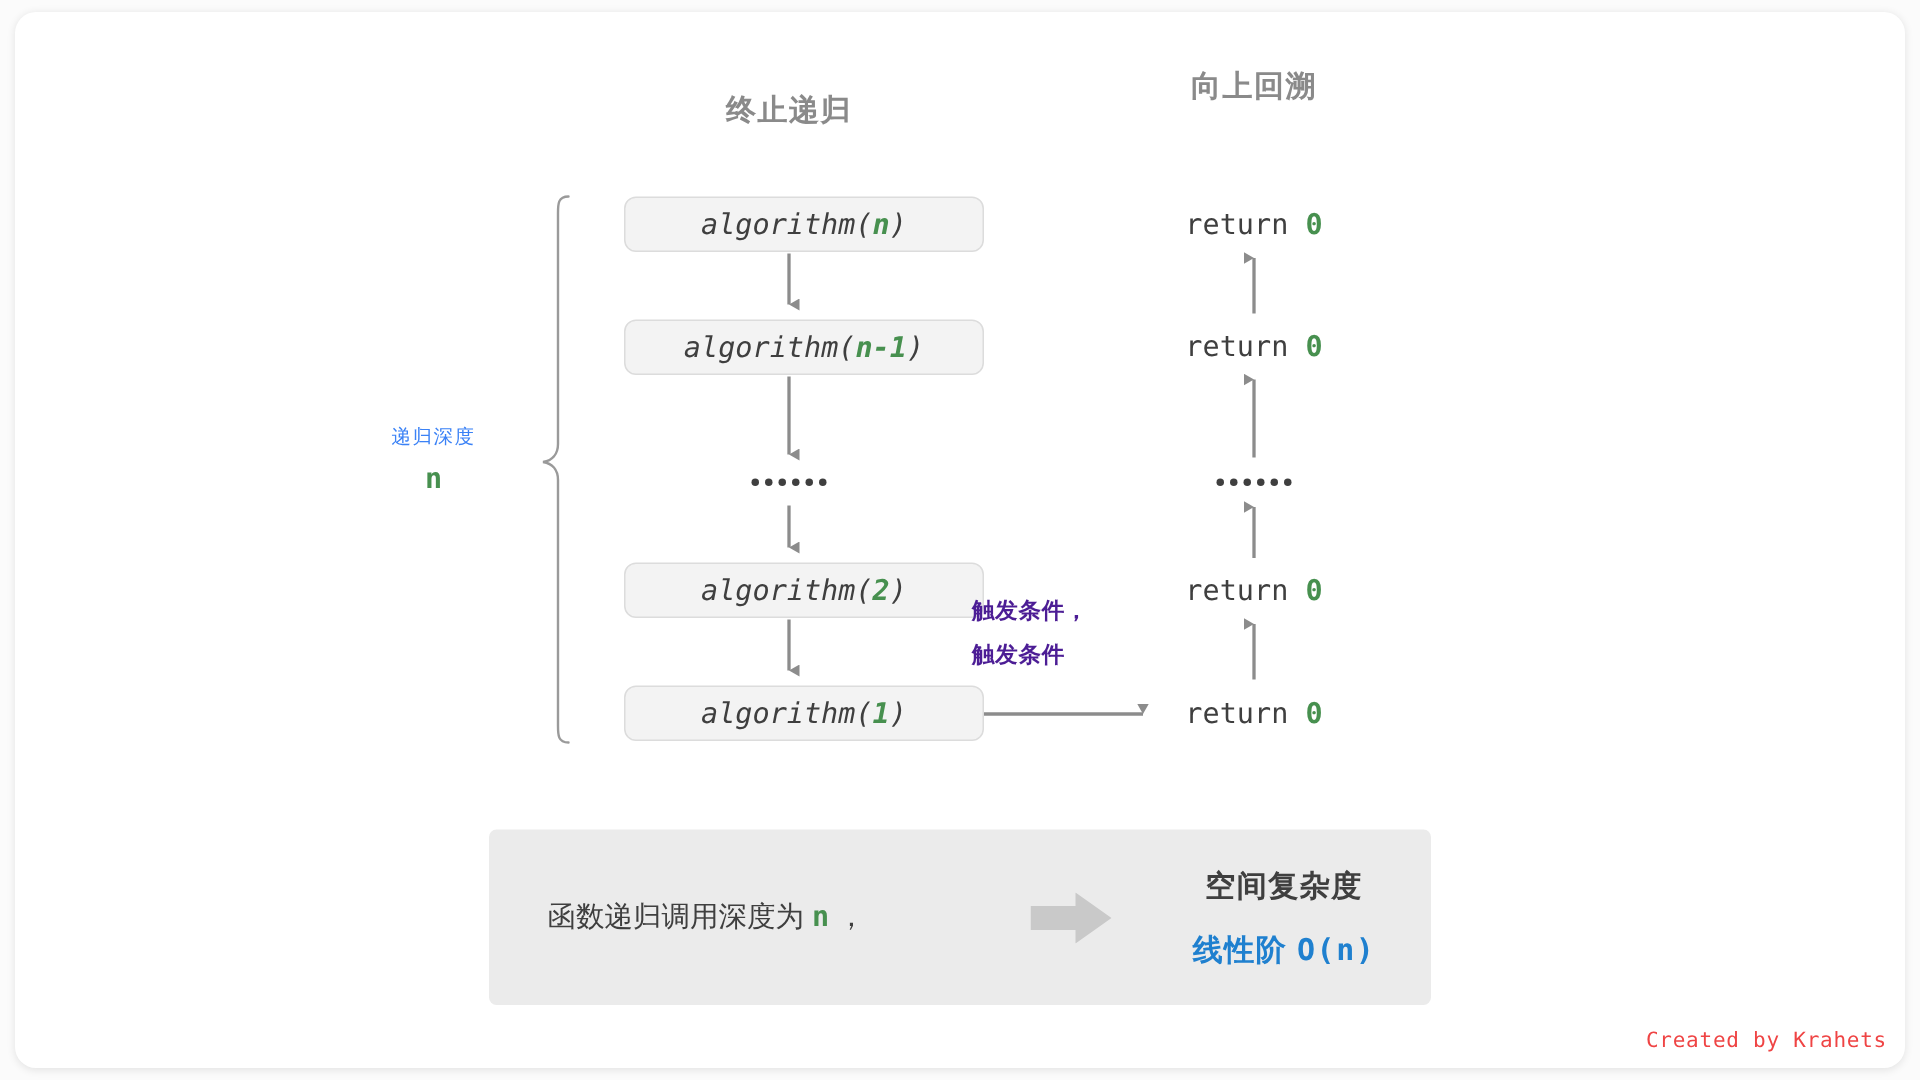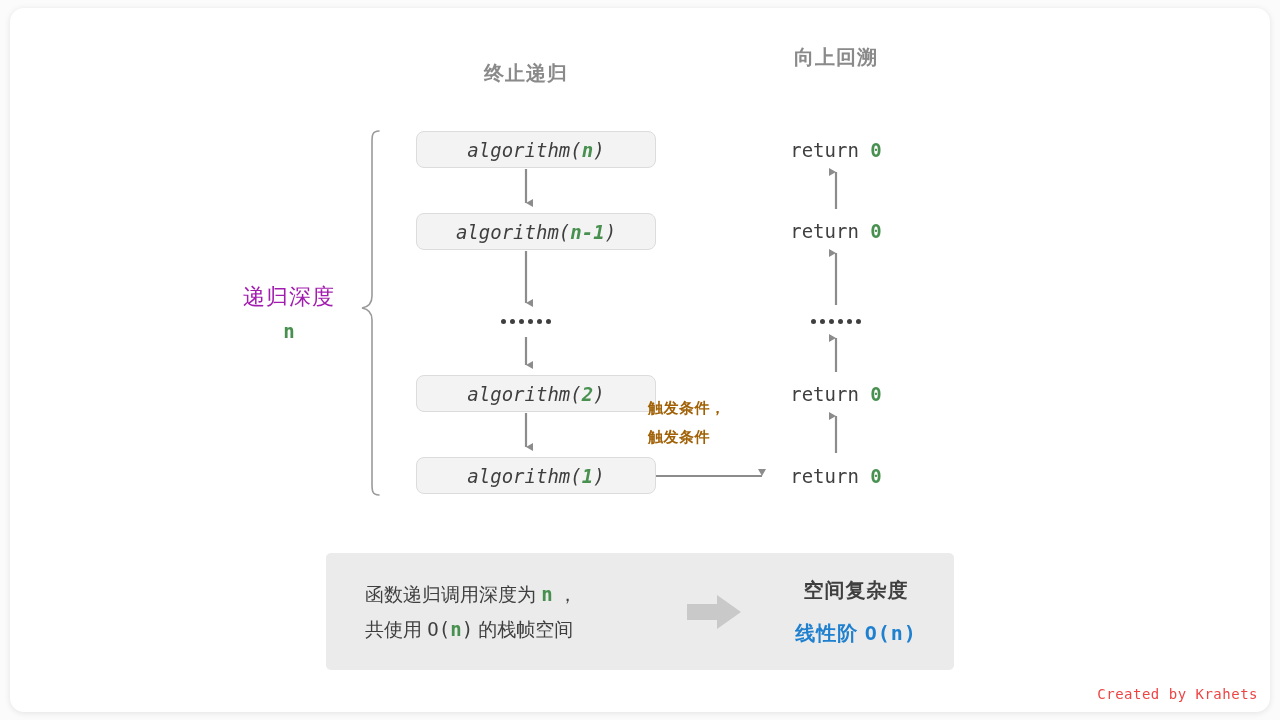--- a/index.html
+++ b/index.html
@@ -115,41 +115,41 @@
   .depth-label {
     position: absolute;
     left: 289px;
     top: 282px;
     transform: translateX(-50%);
     text-align: center;
     white-space: nowrap;
   }
   .depth-label .zh {
     display: block;
-    font-size: 22px;
-    color: #a21caf;
+    font-size: 13px;
+    color: #3b82f6;
     letter-spacing: 1px;
   }
   .depth-label .nn {
     display: block;
     margin-top: 8px;
     font-family: "DejaVu Sans Mono", "Liberation Mono", monospace;
     font-size: 19px;
     font-weight: bold;
     color: #47904f;
   }
 
   
   .trigger-note {
     position: absolute;
     left: 648px;
     top: 393px;
     font-size: 15px;
     font-weight: bold;
-    color: #a16207;
+    color: #4c1d95;
     line-height: 29px;
     letter-spacing: 0.5px;
     white-space: nowrap;
   }
 
   
   .summary {
     position: absolute;
     left: 326px;
     top: 553px;
@@ -334,21 +334,20 @@
     </div>
 
     <div class="trigger-note">
       <div>触发条件，</div>
       <div>触发条件</div>
     </div>
 
     <div class="summary">
       <div class="summary-left">
         <div><span>函数递归调用深度为 </span><span class="g">n</span><span> ，</span></div>
-        <div><span>共使用 </span><span class="mono">O(</span><span class="g">n</span><span class="mono">)</span><span> 的栈帧空间</span></div>
       </div>
 
       <div class="summary-arrow">
         <svg width="54" height="34" viewBox="0 0 54 34">
           <path d="M0,9 L30,9 L30,0 L54,17 L30,34 L30,25 L0,25 Z" fill="#c9c9c9"></path>
         </svg>
       </div>
 
       <div class="summary-right">
         <span class="title">空间复杂度</span>

